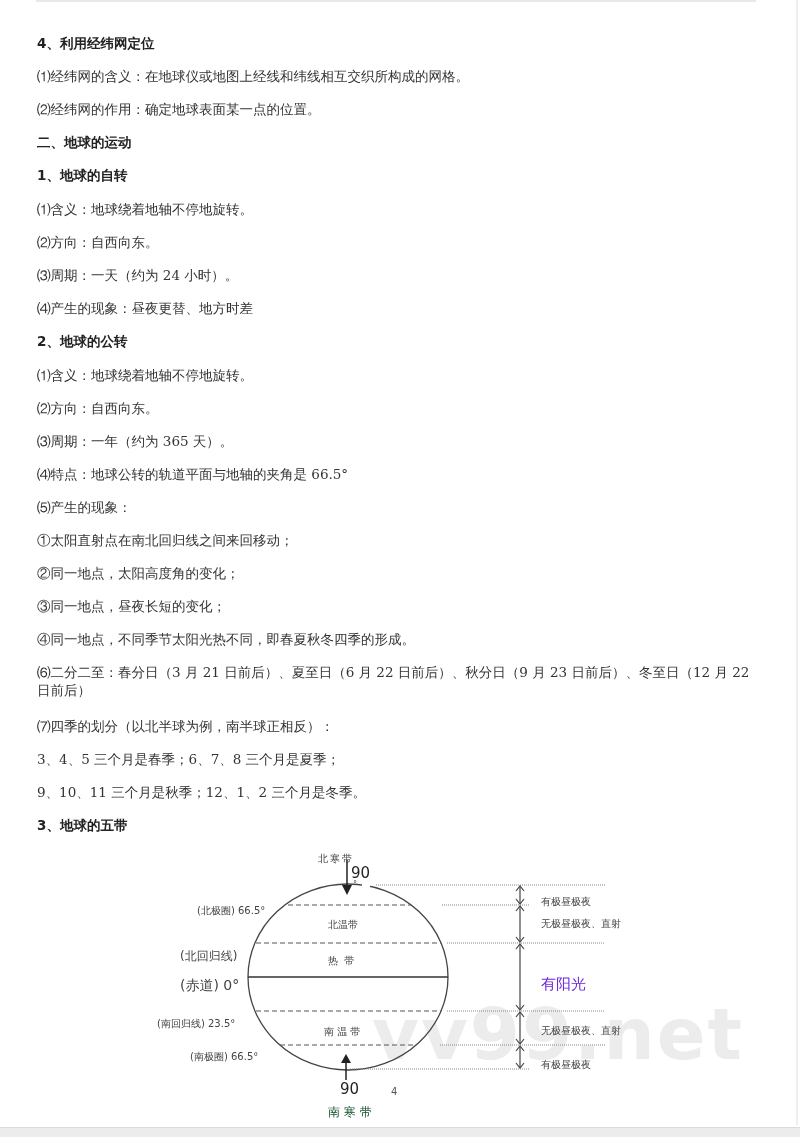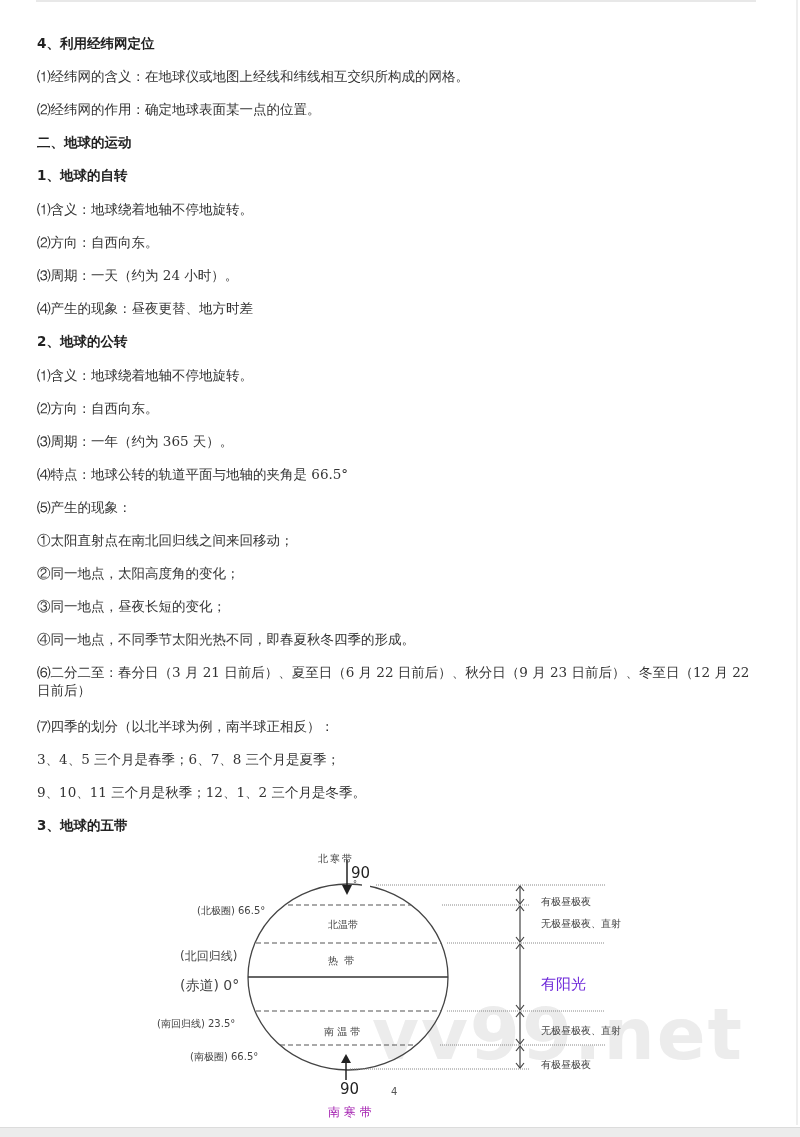--- a/index.html
+++ b/index.html
@@ -118,21 +118,21 @@
 <div class="dlabel" style="left:353px;top:880px;font-size:8px">°</div>
 <div class="dlabel" style="left:197px;top:904px">(北极圈) 66.5°</div>
 <div class="dlabel" style="left:328px;top:918px">北温带</div>
 <div class="dlabel" style="left:180px;top:948px;font-size:12px">(北回归线)</div>
 <div class="dlabel" style="left:328px;top:954px;white-space:pre">热  带</div>
 <div class="dlabel" style="left:180px;top:977px;font-size:14px">(赤道) 0°</div>
 <div class="dlabel" style="left:157px;top:1017px">(南回归线) 23.5°</div>
 <div class="dlabel" style="left:324px;top:1025px">南 温 带</div>
 <div class="dlabel" style="left:190px;top:1050px">(南极圈) 66.5°</div>
 <div class="dlabel big" style="left:340px;top:1080px;font-size:15px;color:#222">90</div>
-<div class="dlabel" style="left:328px;top:1104px;font-size:12px;color:#a21caf">南 寒 带</div>
+<div class="dlabel" style="left:328px;top:1104px;font-size:12px;color:#14532d">南 寒 带</div>
 
 <div class="dlabel" style="left:541px;top:895px">有极昼极夜</div>
 <div class="dlabel" style="left:541px;top:917px">无极昼极夜、直射</div>
 <div class="dlabel big" style="left:541px;top:975px;font-size:15px">有阳光</div>
 <div class="dlabel" style="left:541px;top:1024px">无极昼极夜、直射</div>
 <div class="dlabel" style="left:541px;top:1058px">有极昼极夜</div>
 
 <div class="pagenum">4</div>
 
 <div class="bottombar"></div>

